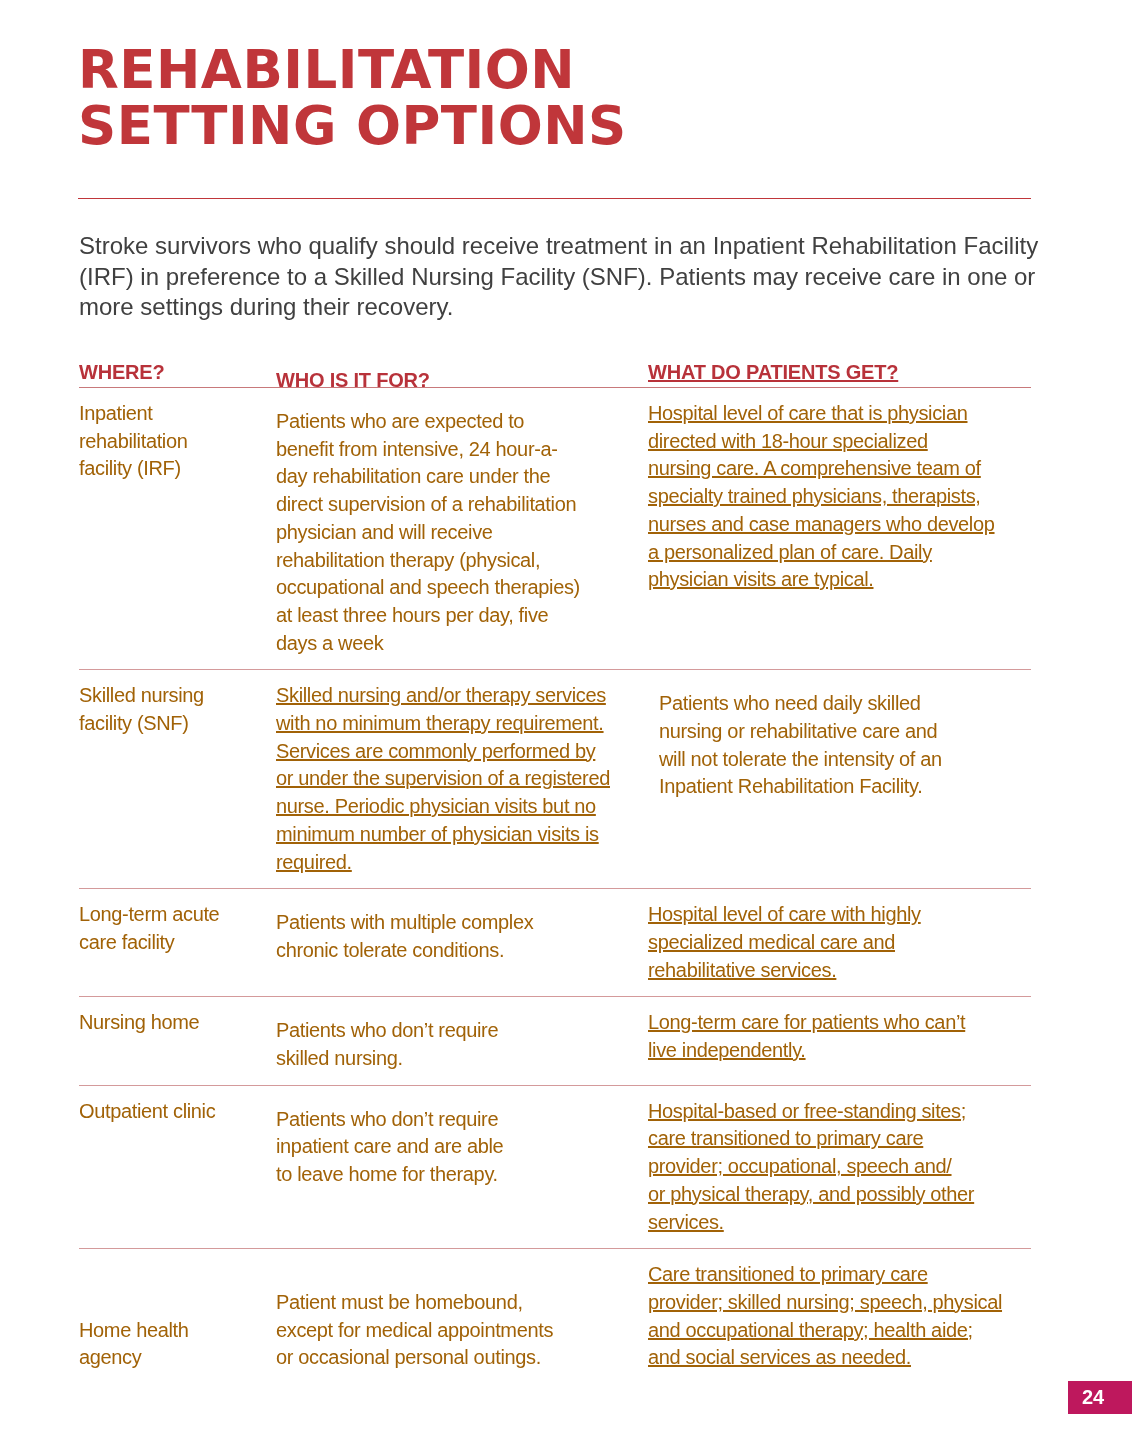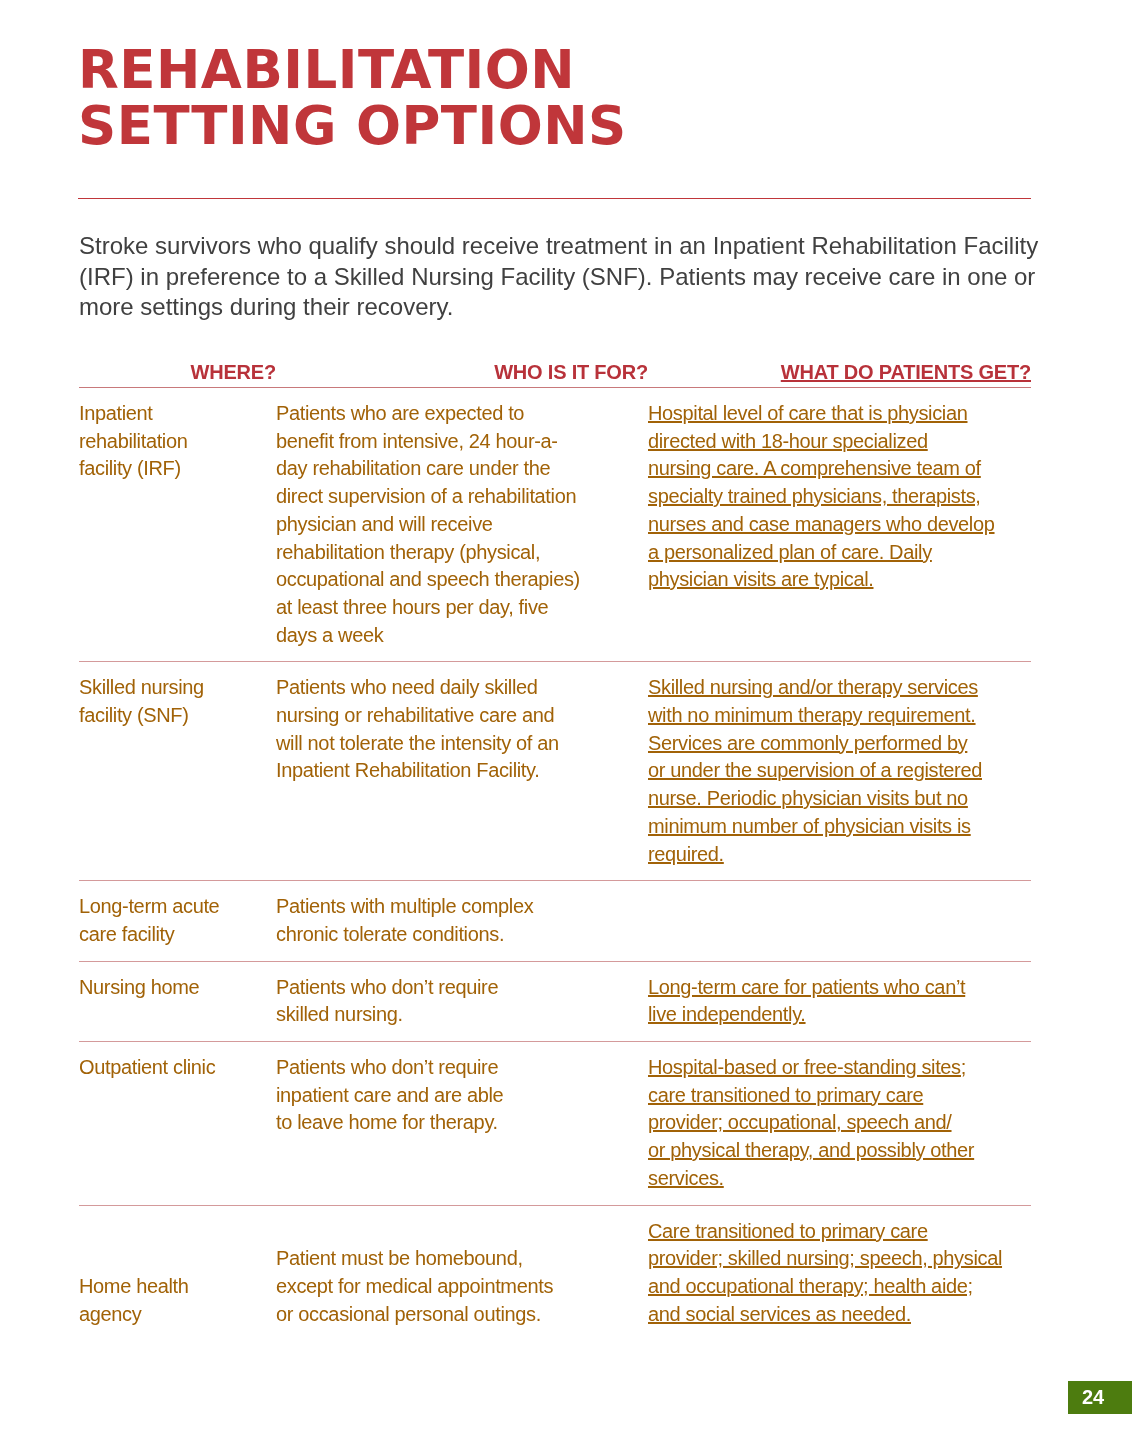--- a/index.html
+++ b/index.html
@@ -50,32 +50,31 @@
     .table {
       position: absolute;
       left: 79px;
       top: 358px;
       width: 952px;
     }
     .thead {
       display: flex;
       border-bottom: 1.5px solid #c8797b;
       height: 29px;
-      text-align: right;
     }
     .th {
       font-family: "Liberation Sans", sans-serif;
       font-weight: bold;
       font-size: 20px;
       line-height: 28px;
       color: #b8323a;
       letter-spacing: -0.2px;
     }
     .col1 { width: 197px; flex: none; }
-    .col2 { width: 372px; flex: none; }
+    .col2 { width: 372px; flex: none; margin-top: 8px; }
     .col3 { width: 383px; flex: none; text-decoration: underline; }
     .row {
       display: flex;
       border-bottom: 1.5px solid #d49a9b;
       padding-top: 12px;
       padding-bottom: 12px;
     }
     .row.last { border-bottom: none; align-items: flex-end; }
     .td {
       font-family: "Liberation Sans", sans-serif;
@@ -84,21 +83,21 @@
       color: #a16207;
       letter-spacing: -0.35px;
       white-space: pre-line;
     }
     .page-num {
       position: absolute;
       left: 1068px;
       top: 1381px;
       width: 64px;
       height: 33px;
-      background: #4d7c0f;
+      background: #be185d;
       color: #ffffff;
       font-family: "Liberation Sans", sans-serif;
       font-weight: bold;
       font-size: 20px;
       line-height: 33px;
       text-align: center;
       padding-right: 14px;
       box-sizing: border-box;
     }
   </style>
@@ -139,38 +138,41 @@
 nursing care.  A comprehensive team of
 specialty trained physicians, therapists,
 nurses and case managers who develop
 a personalized plan of care.  Daily
 physician visits are typical.</div>
   </div>
 
   <div class="row">
     <div class="td col1">Skilled nursing
 facility (SNF)</div>
-    <div class="td col2">Patients who need daily skilled
-nursing or rehabilitative care and
-will not tolerate the intensity of an
-Inpatient Rehabilitation Facility.</div>
     <div class="td col3">Skilled nursing and/or therapy services
 with no minimum therapy requirement.
 Services are commonly performed by
 or under the supervision of a registered
 nurse.  Periodic physician visits but no
 minimum number of physician visits is
 required.</div>
+    <div class="td col2">Patients who need daily skilled
+nursing or rehabilitative care and
+will not tolerate the intensity of an
+Inpatient Rehabilitation Facility.</div>
   </div>
 
   <div class="row">
     <div class="td col1">Long-term acute
 care facility</div>
     <div class="td col2">Patients with multiple complex
 chronic tolerate conditions.</div>
+    <div class="td col3">Hospital level of care with highly
+specialized medical care and
+rehabilitative services.</div>
   </div>
 
   <div class="row">
     <div class="td col1">Nursing home</div>
     <div class="td col2">Patients who don’t require
 skilled nursing.</div>
     <div class="td col3">Long-term care for patients who can’t
 live independently.</div>
   </div>
 

